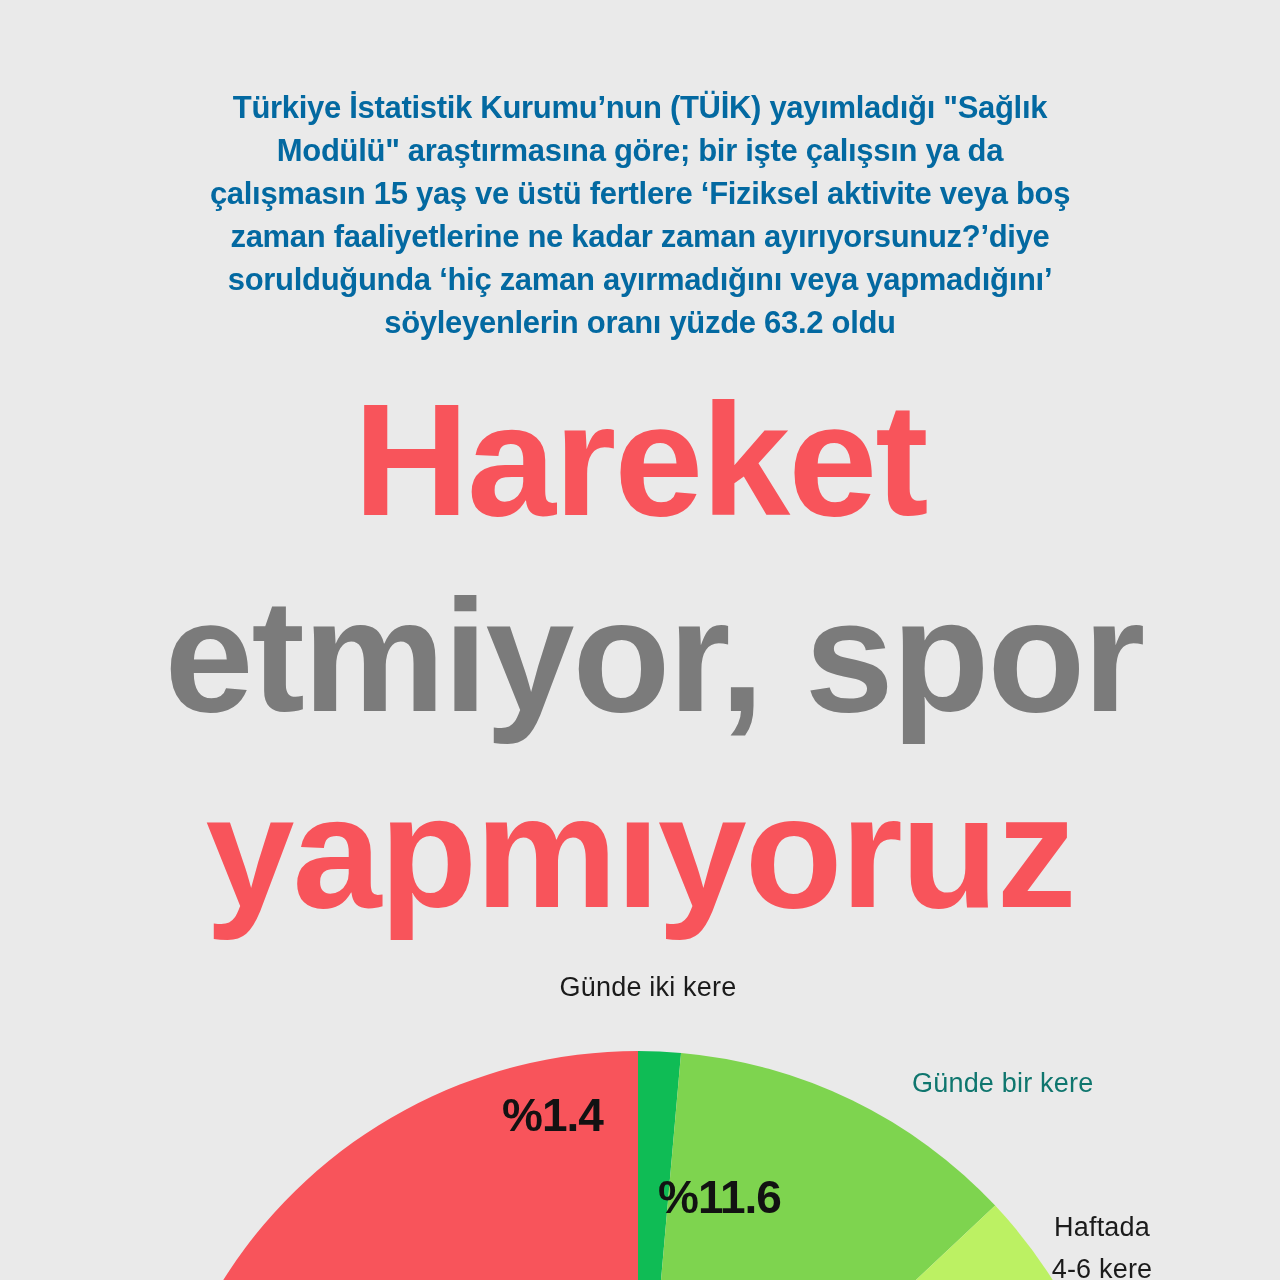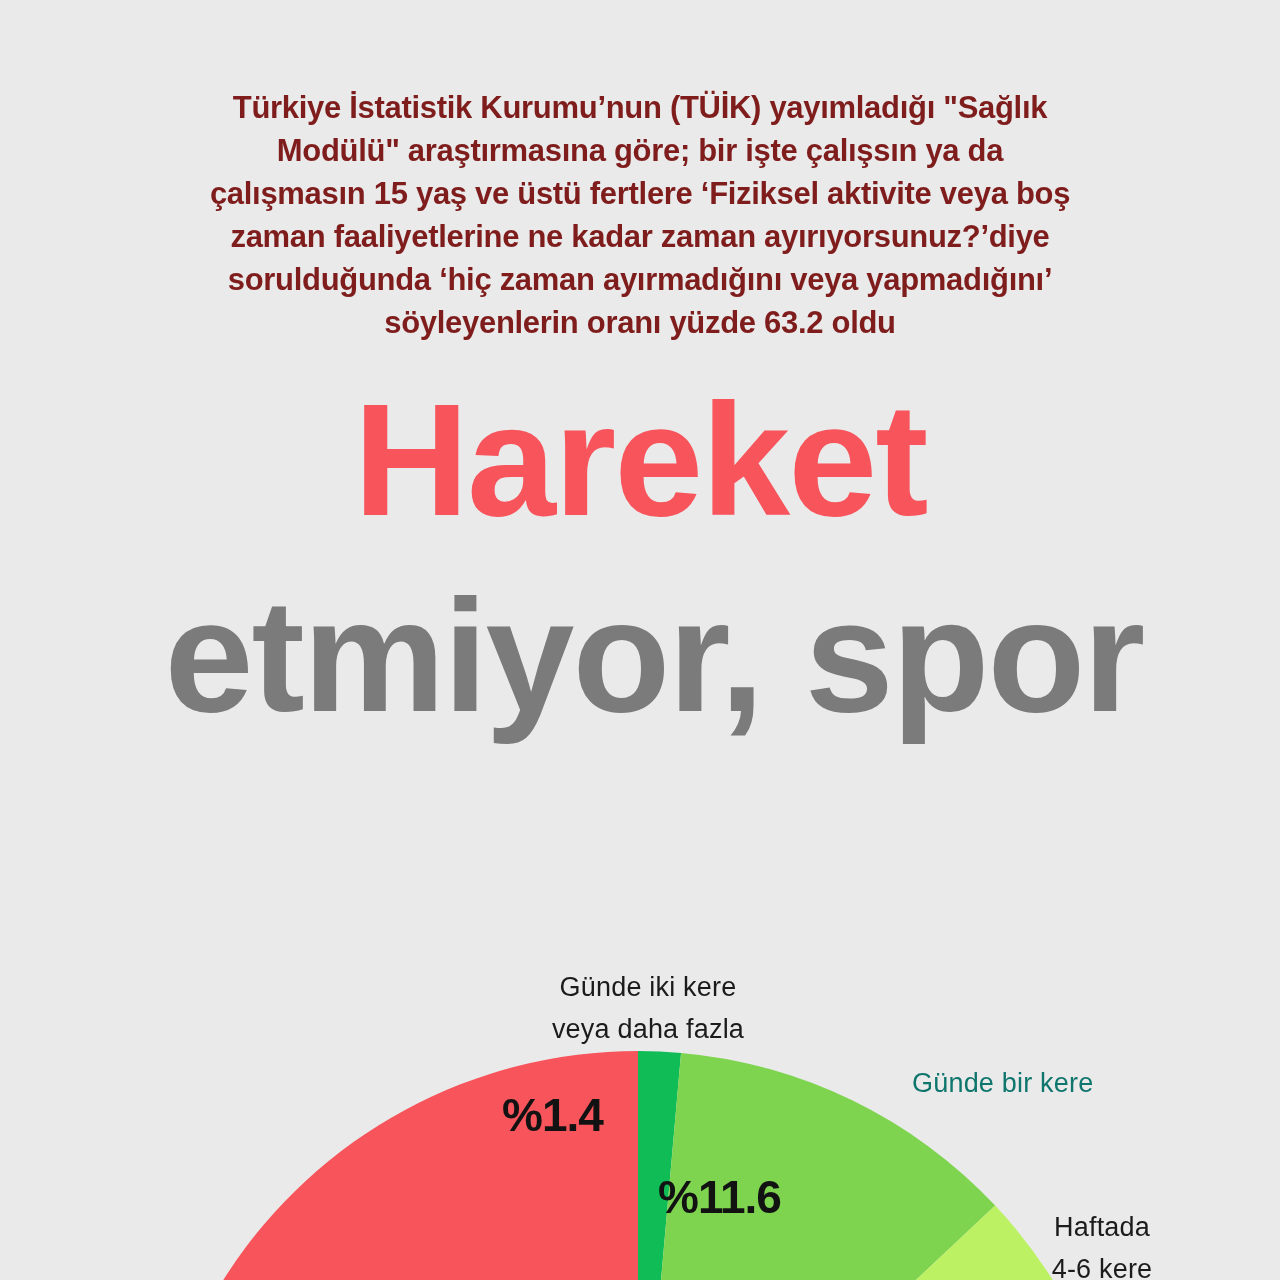--- a/index.html
+++ b/index.html
@@ -28,44 +28,44 @@
   .slice-value{
     position:absolute;font-size:46px;line-height:54px;font-weight:700;
     letter-spacing:-1px;
   }
 </style>
 </head>
 <body>
 
 <div class="canvas" style="background: rgb(234, 234, 234);">
 
-  <div class="intro" style="color: #7f1d1d; text-align: center;">
+  <div class="intro" style="color: #0369a1; text-align: center;">
     <span>Türkiye İstatistik Kurumu’nun (TÜİK) yayımladığı "Sağlık</span>
     <span>Modülü" araştırmasına göre; bir işte çalışsın ya da</span>
     <span>çalışmasın 15 yaş ve üstü fertlere ‘Fiziksel aktivite veya boş</span>
     <span>zaman faaliyetlerine ne kadar zaman ayırıyorsunuz?’diye</span>
     <span>sorulduğunda ‘hiç zaman ayırmadığını veya yapmadığını’</span>
     <span>söyleyenlerin oranı yüzde 63.2 oldu</span>
   </div>
 
   <div class="headline">
     <div style="color: rgb(248, 84, 91);">Hareket</div>
     <div style="color: rgb(123, 123, 123); margin-left: 28px;">etmiyor, spor</div>
+    <div style="color: rgb(248, 84, 91);">yapmıyoruz</div>
   </div>
 
   <svg class="pie" width="1280" height="1280" viewBox="0 0 1280 1280">
       <path d="M 638 1541 L 638.00 1051.00 A 490 490 0 1 0 999.38 1871.91 Z" fill="#F8545B"></path>
       <path d="M 638 1541 L 638.00 1051.00 A 490 490 0 0 1 681.05 1052.89 Z" fill="#0FBC55"></path>
       <path d="M 638 1541 L 681.05 1052.89 A 490 490 0 0 1 995.19 1205.57 Z" fill="#7ED44F"></path>
       <path d="M 638 1541 L 995.19 1205.57 A 490 490 0 0 1 1121.70 1462.66 Z" fill="#BCF163"></path>
     </svg>
 
   <div class="slice-label centered" style="left: 448px; top: 966px; width: 400px; color: rgb(27, 27, 27);">
     <div>Günde iki kere</div>
-    <div>veya daha fazla</div>
   </div>
 
   <div class="slice-value" style="left: 502px; top: 1088px; width: 300px; color: rgb(18, 18, 18);">%1.4</div>
 
   <div class="slice-label" style="left: 912px; top: 1062px; color: #0f766e;">Günde bir kere</div>
 
   <div class="slice-value" style="left: 658px; top: 1170px; width: 300px; color: rgb(18, 18, 18);">%11.6</div>
 
   <div class="slice-label centered" style="left: 1002px; top: 1206px; width: 200px; color: rgb(27, 27, 27);">
     <div>Haftada</div>

